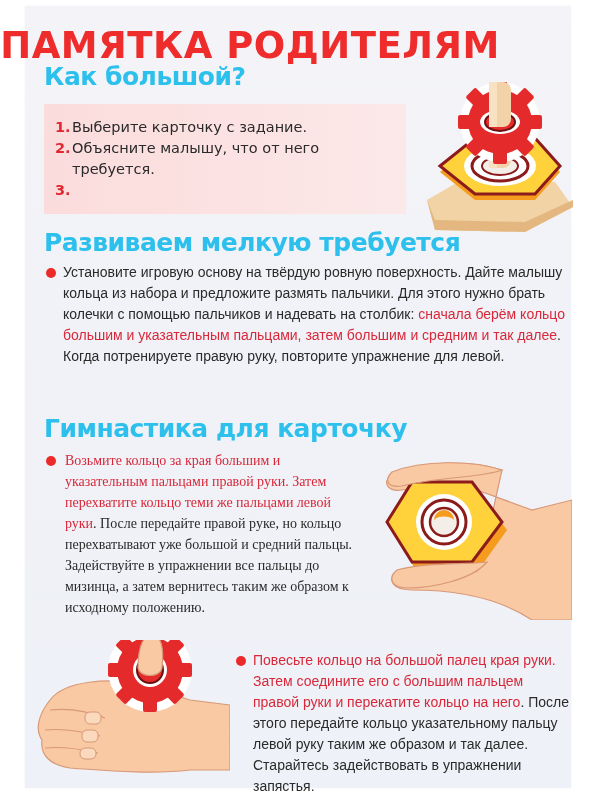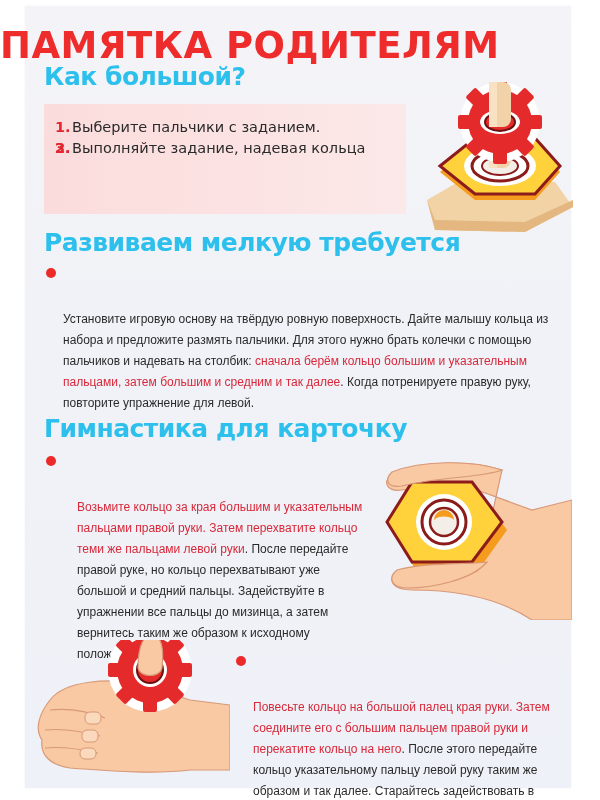--- a/index.html
+++ b/index.html
@@ -6,64 +6,65 @@
   body {
     width:600px; height:800px; background:#ffffff; position:relative; overflow:hidden;
     font-family: "DejaVu Sans", sans-serif;
   }
   .card {
     position:absolute; left:25px; top:6px; width:546px; height:782px;
     background: linear-gradient(180deg, #f4f4f8 0%, #f1f2f7 40%, #eef1f7 100%);
     box-shadow: 0 0 2px rgba(0,0,0,0.06);
   }
   .title {
-    position:absolute; left:0; width:500px; top:24px; 
+    position:absolute; left:0; width:500px; top:24px; text-align:center;
     font-family:"DejaVu Sans", sans-serif; font-weight:bold; font-size:37px;
     letter-spacing:0.5px; color:#ee2c2c; line-height:44px;
   }
   .h2 {
     position:absolute; font-family:"DejaVu Sans", sans-serif; font-weight:bold;
     color:#2ec0ec; font-size:25px; line-height:30px; letter-spacing:-0.5px;
   }
   .steps-box {
     position:absolute; left:44px; top:104px; width:362px; height:110px;
     background: linear-gradient(90deg, #fbdcdc 0%, #fce3e3 60%, #fbe8e8 100%);
   }
   .steps { position:absolute; left:55px; top:117px; width:350px; font-size:14.5px; line-height:21px; color:#2a2a2a; }
   .step { position:relative; padding-left:17px; }
   .step .num { position:absolute; left:0; top:0; color:#e2262f; font-weight:bold; }
   .para {
-    position:absolute; font-family:"Liberation Sans", sans-serif; font-size:12px; line-height:21px; color:#2a2a2a;margin-top:47px;
+    position:absolute; font-family:"Liberation Sans", sans-serif; font-size:14px; line-height:21px; color:#2a2a2a;
   }
   .para .red { color:#d8283a; }
   .bullet {
     position:absolute; width:10px; height:10px; border-radius:50%; background:#ec2a2a;
   }
   .illus { position:absolute; }
 </style>
 </head>
 <body>
 
 <div class="card"></div>
 
 <div class="title">ПАМЯТКА РОДИТЕЛЯМ</div>
 
 <div class="h2" style="left:44px; top:62px;">Как большой?</div>
 <div class="steps-box"></div>
 <div class="steps">
   <div class="step">
     <span class="num">1.</span>
-    <span>Выберите пальчики с заданием.</span>
+    <span>Выберите карточку с задание.</span>
   </div>
   <div class="step">
     <span class="num">2.</span>
+    <span>Объясните малышу, что от него требуется.</span>
   </div>
   <div class="step">
     <span class="num">3.</span>
-    <span>Выполняйте задание, надевая кольца</span><br>
+    <br>
   </div>
 </div>
 
 <svg class="illus" style="left:405px; top:82px;" width="180" height="160" viewBox="0 0 180 160">
   <polygon points="22,118 60,96 150,100 168,125 120,150 30,148" fill="#f1d3a6"></polygon>
   <polygon points="22,118 30,148 120,150 168,125 168,118 120,140 30,138" fill="#e3b77f"></polygon>
   <polygon points="35,90 70,62 130,62 155,90 130,118 70,118" fill="#f59b1d"></polygon>
   <polygon points="35,84 70,56 130,56 155,84 130,112 70,112" fill="#ffd23c" stroke="#8c1c1c" stroke-width="3"></polygon>
   <ellipse cx="95" cy="84" rx="36" ry="20" fill="#fff"></ellipse>
   <ellipse cx="95" cy="84" rx="28" ry="15" fill="none" stroke="#8c1c1c" stroke-width="3"></ellipse>
@@ -91,21 +92,21 @@
 </svg>
 
 <div class="h2" style="left:44px; top:228px;">Развиваем мелкую требуется</div>
 <div class="bullet" style="left:46px; top:268px;"></div>
 <div class="para" style="left:63px; top:262px; width:505px;">
   <span>Установите игровую основу на твёрдую ровную поверхность. Дайте малышу кольца из набора и предложите размять пальчики. Для этого нужно брать колечки с помощью пальчиков и надевать на столбик: </span><span class="red">сначала берём кольцо большим и указательным пальцами, затем большим и средним и так далее</span><span>. Когда потренируете правую руку, повторите упражнение для левой.</span>
 </div>
 
 <div class="h2" style="left:44px; top:414px;">Гимнастика для карточку</div>
 <div class="bullet" style="left:46px; top:456px;"></div>
-<div class="para" style="left:77px; top:450px; width:290px;">
+<div class="para" style="left:65px; top:450px; width:290px;font-family:Liberation Serif, serif;">
   <span class="red">Возьмите кольцо за края большим и указательным пальцами правой руки. Затем перехватите кольцо теми же пальцами левой руки</span><span>. После передайте правой руке, но кольцо перехватывают уже большой и средний пальцы. Задействуйте в упражнении все пальцы до мизинца, а затем вернитесь таким же образом к исходному положению.</span>
 </div>
 
 <svg class="illus" style="left:382px; top:440px;" width="190" height="180" viewBox="0 0 190 180">
   <path d="M120,30 C90,20 40,20 10,35 C0,42 5,52 20,50 C40,48 70,45 95,50 L150,70 L190,60 L190,180 L150,180 C120,160 80,150 30,150 C10,150 5,140 15,132 C40,122 70,125 100,120 Z" fill="#f8c9a3" stroke="#d99877" stroke-width="1.2"></path>
   <polygon points="10,90 35,50 95,50 125,90 95,132 35,132" fill="#f59b1d"></polygon>
   <polygon points="5,82 30,42 90,42 120,82 90,122 30,122" fill="#ffd23c" stroke="#8c1c1c" stroke-width="3"></polygon>
   <circle cx="62" cy="82" r="28" fill="#fff"></circle>
   <circle cx="62" cy="82" r="22" fill="none" stroke="#8c1c1c" stroke-width="3"></circle>
   <circle cx="62" cy="82" r="14" fill="#f3efe8" stroke="#8c1c1c" stroke-width="2.5"></circle>

